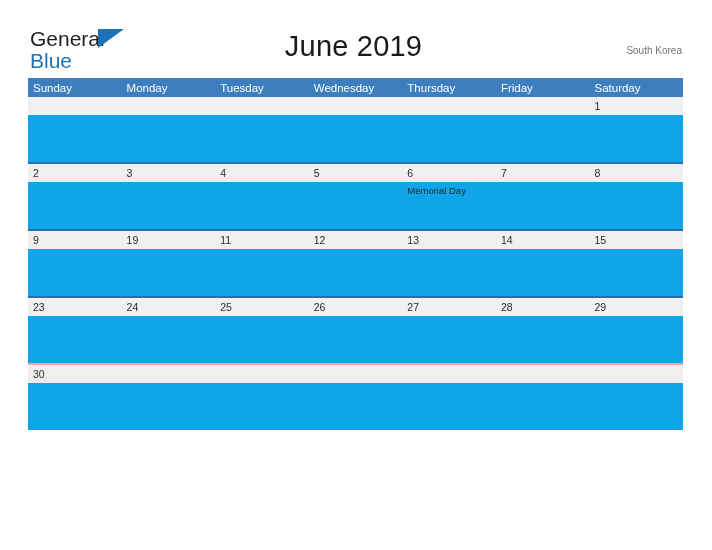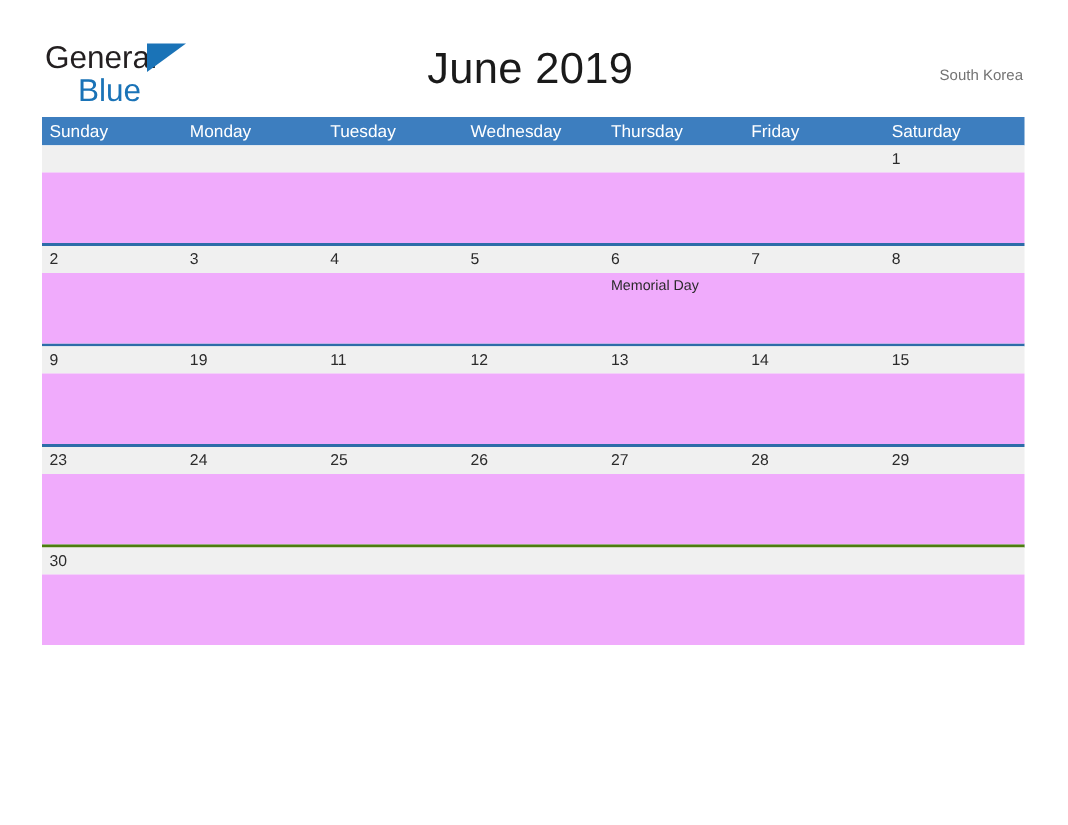--- a/index.html
+++ b/index.html
@@ -51,21 +51,20 @@
     top: 1px;
     width: 0;
     height: 0;
     border-left: 26px solid #1a73b7;
     border-bottom: 19px solid transparent;
   }
   .logo-row2 {
     font-size: 21px;
     color: #1a73b7;
     margin-top: 1px;
-    margin-left: 22px;
     white-space: nowrap;
   }
 
   .cal-title {
     position: absolute;
     left: 0;
     right: 5px;
     top: 30px;
     text-align: center;
     font-size: 29px;
@@ -106,41 +105,41 @@
     box-sizing: border-box;
     white-space: nowrap;
   }
 
   .week-row {
     border-bottom: 2px solid #2d6ca8;
     background: #ffffff;
   }
   .week-row.last-week {
     border-bottom: none;
-    border-top: 2px solid #4d7c0f;
+    border-top: 2px solid #fca5a5;
     margin-top: -2px;
   }
 
   .num-band {
     display: flex;
     background: #f0f0f0;
     height: 18px;
     align-items: center;
   }
   .num-cell {
     flex: 1 1 0;
     font-size: 10.5px;
     color: #2b2b2b;
     padding-left: 5px;
     box-sizing: border-box;
   }
 
   .event-band {
     display: flex;
-    background: #f0abfc;
+    background: #0ea5e9;
     height: 47px;
     padding-top: 3px;
     box-sizing: border-box;
   }
   .event-cell {
     flex: 1 1 0;
     font-size: 9.5px;
     color: #2b2b2b;
     padding-left: 5px;
     box-sizing: border-box;

